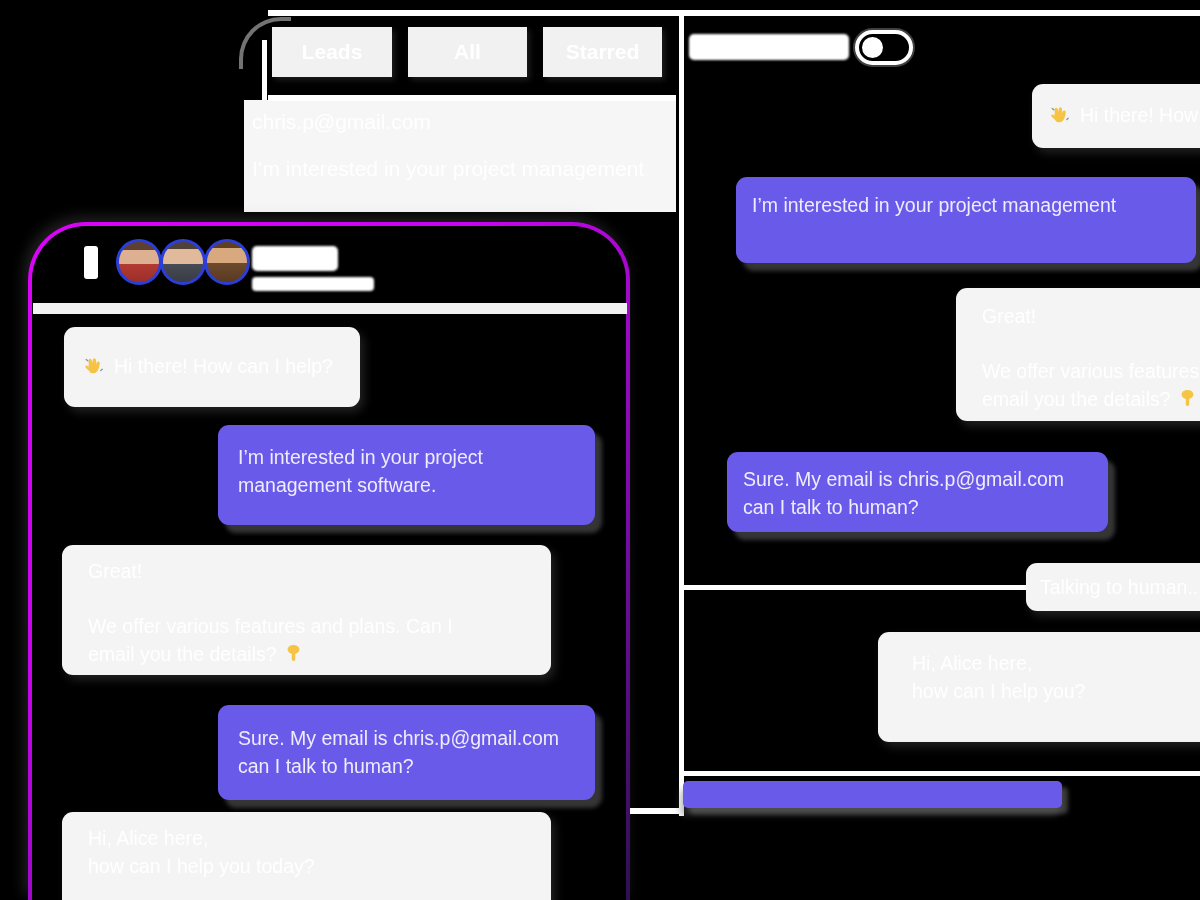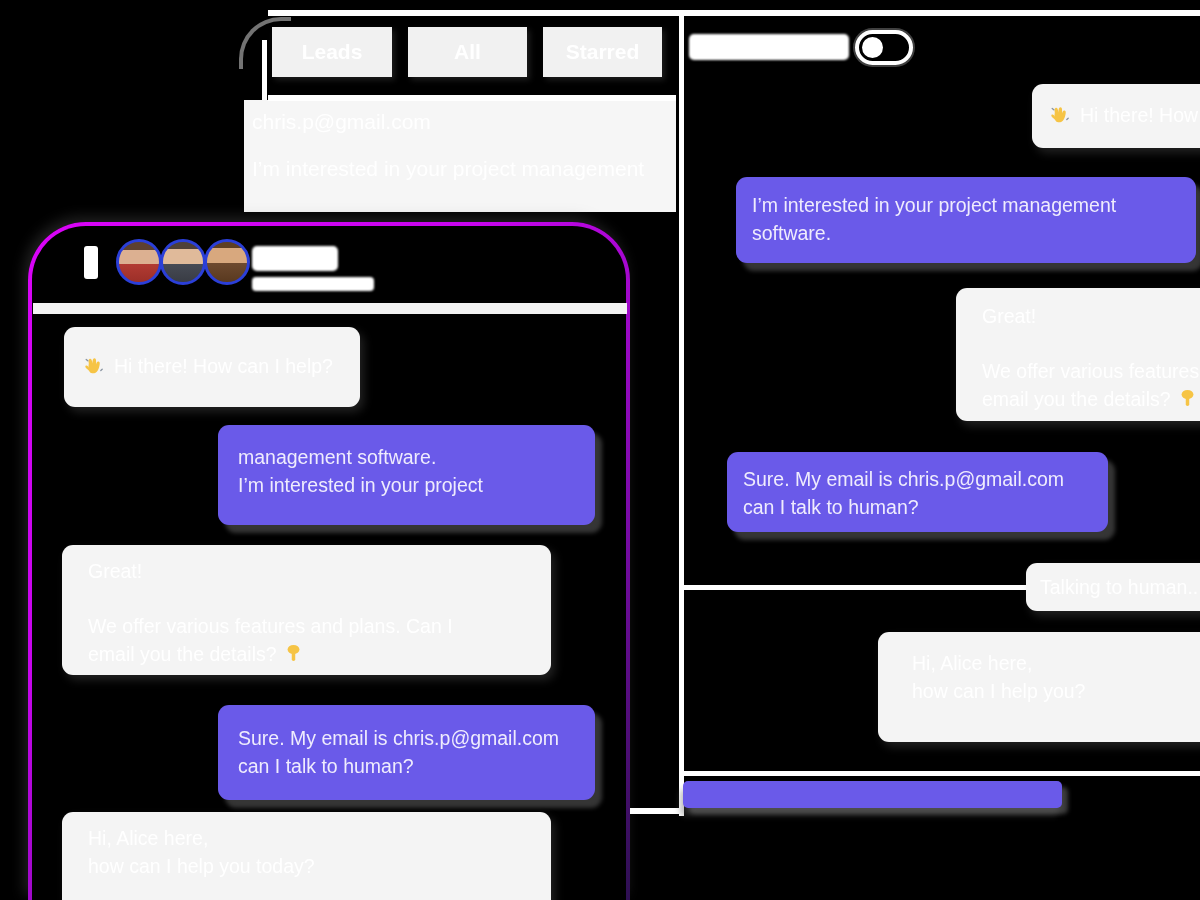--- a/index.html
+++ b/index.html
@@ -117,22 +117,22 @@
             <g stroke="#8893a0" stroke-width="1.3" stroke-linecap="round" fill="none">
               <path d="M4.2 6.4 5.8 7.8"></path>
               <path d="M20.2 16.2 18.8 17.5"></path>
             </g>
           </svg>
       </span><span>Hi there! How can I help?</span>
     </div>
   </div>
 
   <div class="bubble purple" id="p-m2">
+    <div>I’m interested in your project</div>
     <div>management software.</div>
-    <div>I’m interested in your project</div>
   </div>
 
   <div class="bubble gray" id="p-m3">
     <div>Great!</div>
     <div class="gap"></div>
     <div>We offer various features and plans. Can I</div>
     <div><span>email you the details?</span><span class="emoji-after">
       <svg viewBox="0 0 24 24" width="21" height="21">
             <ellipse cx="12" cy="7.5" rx="6.8" ry="5.2" fill="#F6C445"></ellipse>
             <rect x="10" y="9" width="4" height="11.5" rx="2" fill="#F6C445"></rect>
@@ -169,21 +169,20 @@
               <path d="M4.2 6.4 5.8 7.8"></path>
               <path d="M20.2 16.2 18.8 17.5"></path>
             </g>
           </svg>
       </span><span>Hi there! How can I help?</span>
     </div>
   </div>
 
   <div class="bubble purple" id="d-m2">
     <div>I’m interested in your project management</div>
-    <div>software.</div>
   </div>
 
   <div class="bubble gray" id="d-m3">
     <div>Great!</div>
     <div class="gap"></div>
     <div>We offer various features and plans. Can I</div>
     <div><span>email you the details?</span><span class="emoji-after">
       <svg viewBox="0 0 24 24" width="21" height="21">
             <ellipse cx="12" cy="7.5" rx="6.8" ry="5.2" fill="#F6C445"></ellipse>
             <rect x="10" y="9" width="4" height="11.5" rx="2" fill="#F6C445"></rect>

